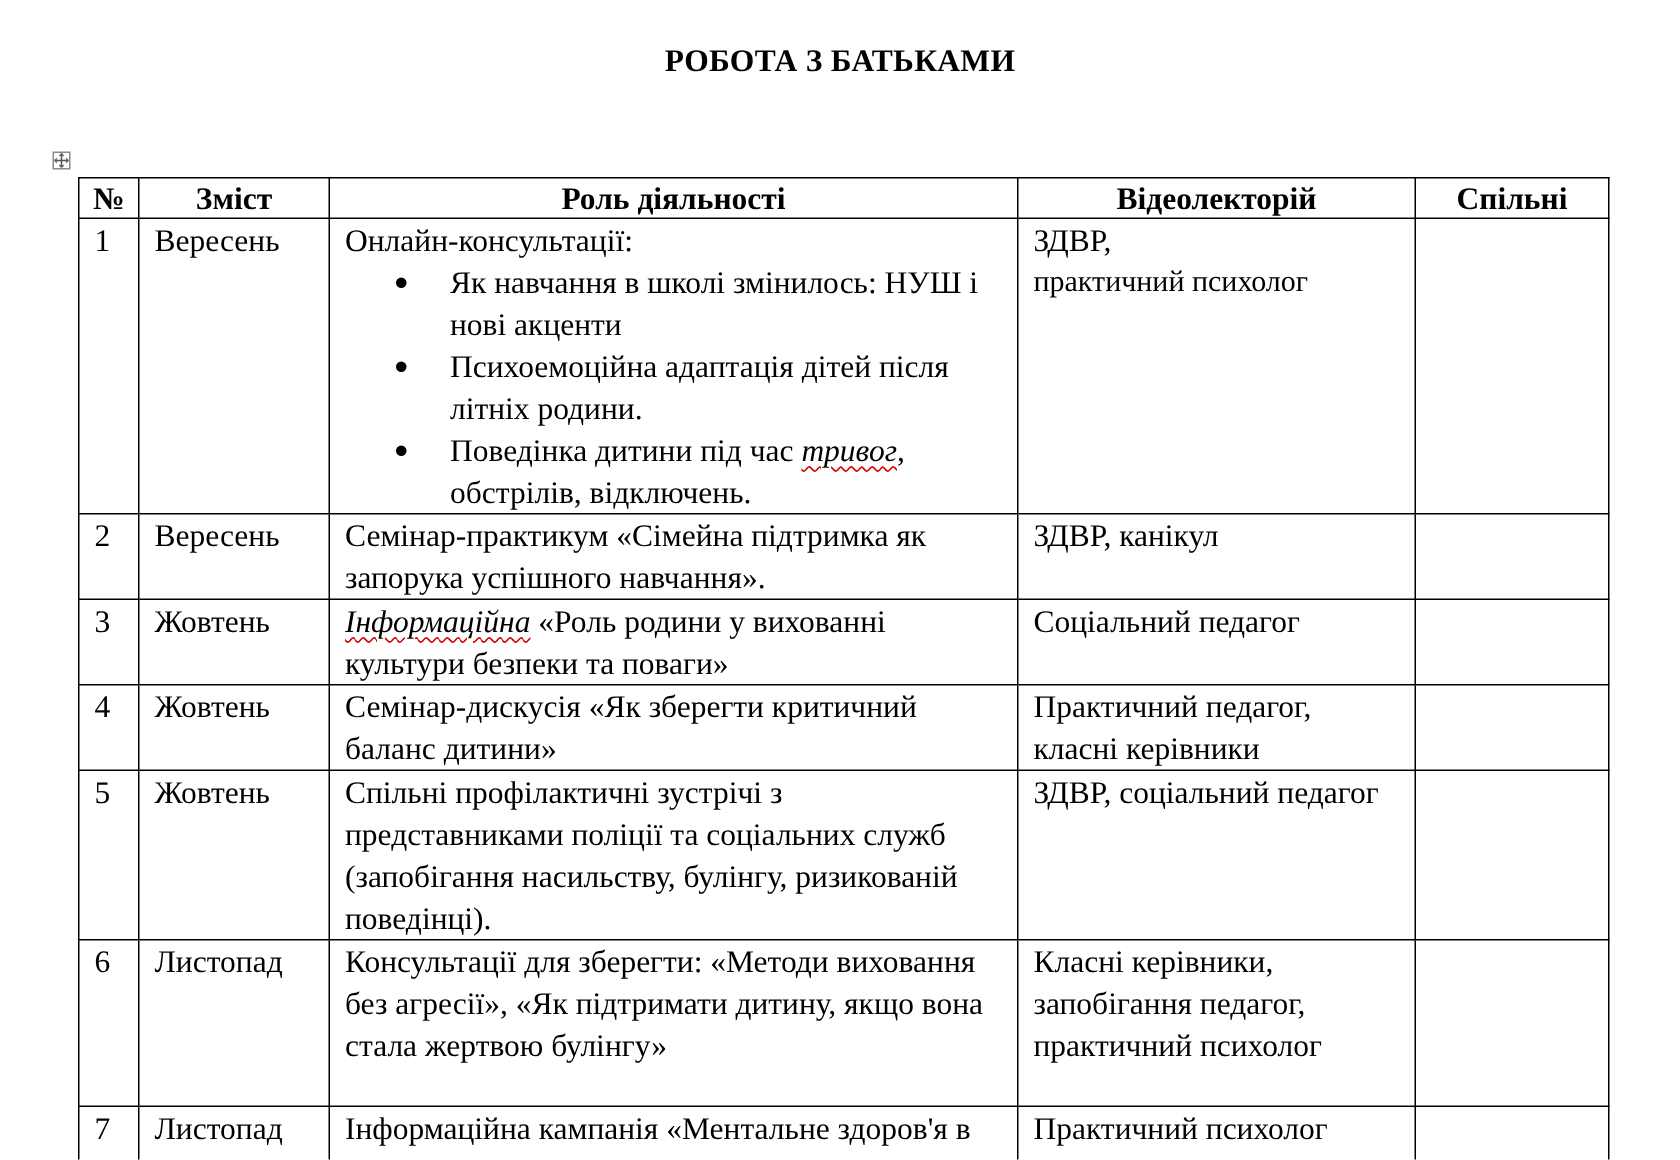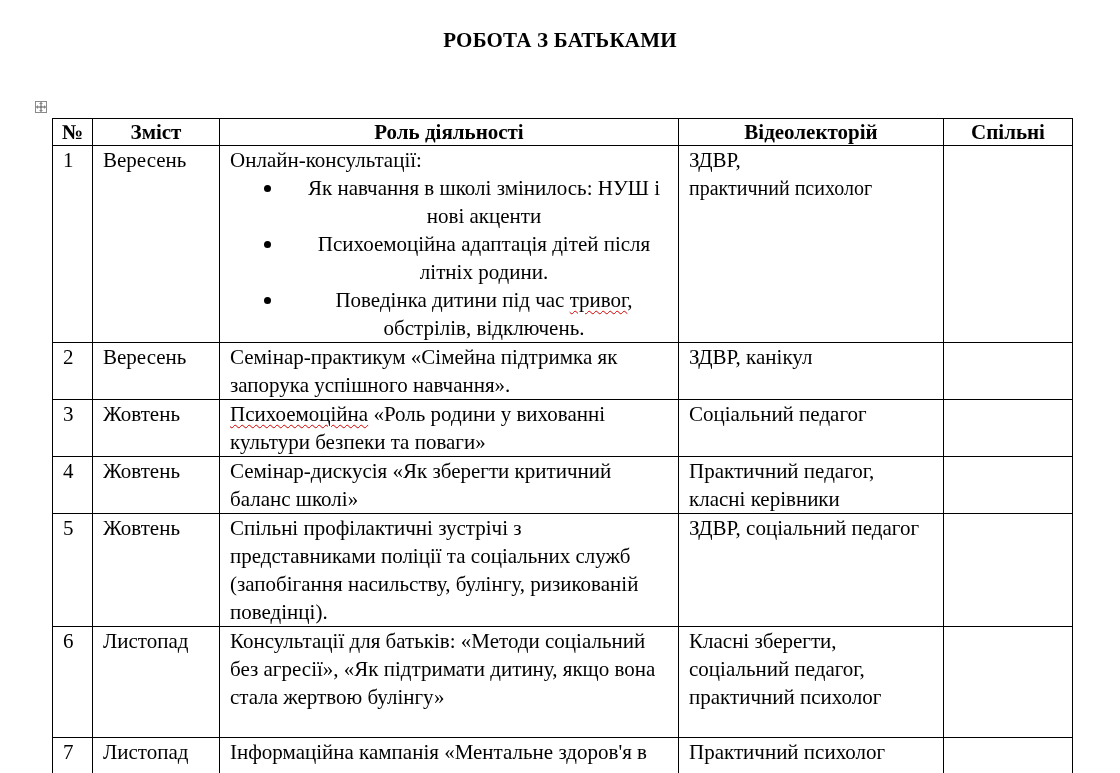--- a/index.html
+++ b/index.html
@@ -28,29 +28,30 @@
   }
   table.plan th {
     font-weight: bold; text-align: center; height: 26px; line-height: 26px; padding: 0 4px;
   }
   col.c-num { width: 40px; }
   col.c-date { width: 127px; }
   col.c-content { width: 459px; }
   col.c-resp { width: 265px; }
   col.c-notes { width: 129px; }
   td.num { padding-left: 12px; }
-  td.content ul { margin: 0; padding: 0 0 0 60px; list-style: none; text-align: center; }
+  td.content ul { margin: 0; padding: 0 0 0 60px; list-style: none; }
   td.content li { position: relative; padding-left: 10px; }
   td.content li::before {
     content: ""; position: absolute; left: -26px; top: 11px;
     width: 7px; height: 7px; border-radius: 50%; background: #000;
   }
   .spell {
     text-decoration: underline wavy #d00000; text-decoration-thickness: 1px;
     text-underline-offset: 3px;
+    font-style: italic;
   }
   tr.r1 td { height: 195px; }
   tr.r2 td, tr.r3 td, tr.r4 td { height: 55px; }
   tr.r5 td, tr.r6 td { height: 110px; }
   tr.r7 td { height: 60px; }
   .resp-small { font-size: 20px; }
 </style>
 </head>
 <body>
 
@@ -103,46 +104,46 @@
       <td class="num">2</td>
       <td>Вересень</td>
       <td>Семінар-практикум «Сімейна підтримка як запорука успішного навчання».</td>
       <td>ЗДВР, канікул</td>
       <td></td>
     </tr>
 
     <tr class="r3">
       <td class="num">3</td>
       <td>Жовтень</td>
-      <td><span class="spell">Психоемоційна</span><span> «Роль родини у вихованні культури безпеки та поваги»</span></td>
+      <td><span class="spell">Інформаційна</span><span> «Роль родини у вихованні культури безпеки та поваги»</span></td>
       <td>Соціальний педагог</td>
       <td></td>
     </tr>
 
     <tr class="r4">
       <td class="num">4</td>
       <td>Жовтень</td>
-      <td>Семінар-дискусія «Як зберегти критичний баланс школі»</td>
+      <td>Семінар-дискусія «Як зберегти критичний баланс дитини»</td>
       <td>Практичний педагог, класні керівники</td>
       <td></td>
     </tr>
 
     <tr class="r5">
       <td class="num">5</td>
       <td>Жовтень</td>
       <td>Спільні профілактичні зустрічі з представниками поліції та соціальних служб (запобігання насильству, булінгу, ризикованій поведінці).</td>
       <td>ЗДВР, соціальний педагог</td>
       <td></td>
     </tr>
 
     <tr class="r6">
       <td class="num">6</td>
       <td>Листопад</td>
-      <td>Консультації для батьків: «Методи соціальний без агресії», «Як підтримати дитину, якщо вона стала жертвою булінгу»</td>
-      <td>Класні зберегти, соціальний педагог, практичний психолог</td>
+      <td>Консультації для зберегти: «Методи виховання без агресії», «Як підтримати дитину, якщо вона стала жертвою булінгу»</td>
+      <td>Класні керівники, запобігання педагог, практичний психолог</td>
       <td></td>
     </tr>
 
     <tr class="r7">
       <td class="num">7</td>
       <td>Листопад</td>
       <td>Інформаційна кампанія «Ментальне здоров'я в родині»</td>
       <td>Практичний психолог</td>
       <td></td>
     </tr>

